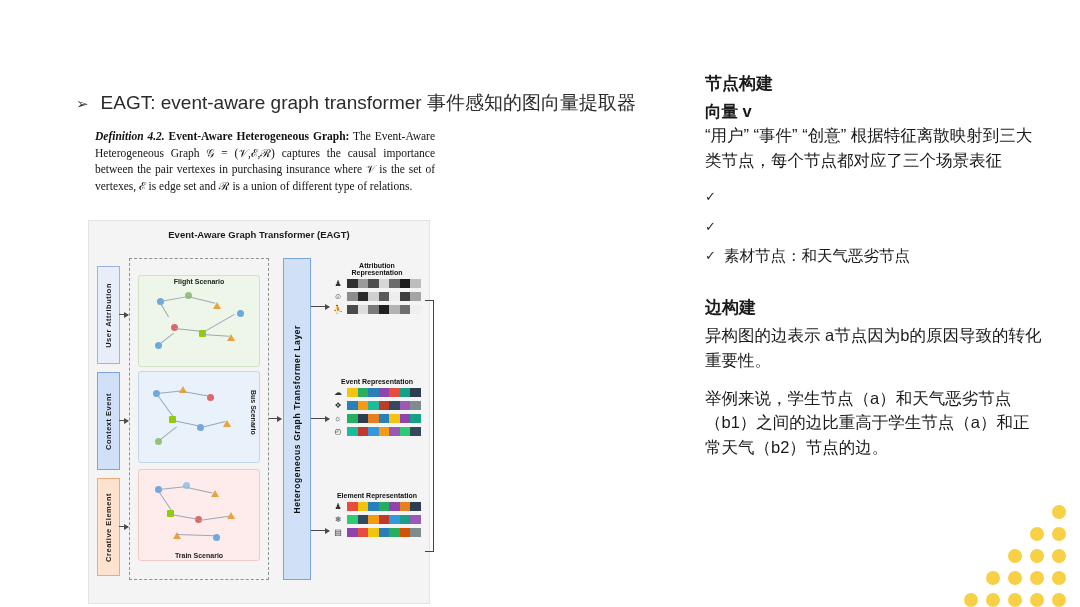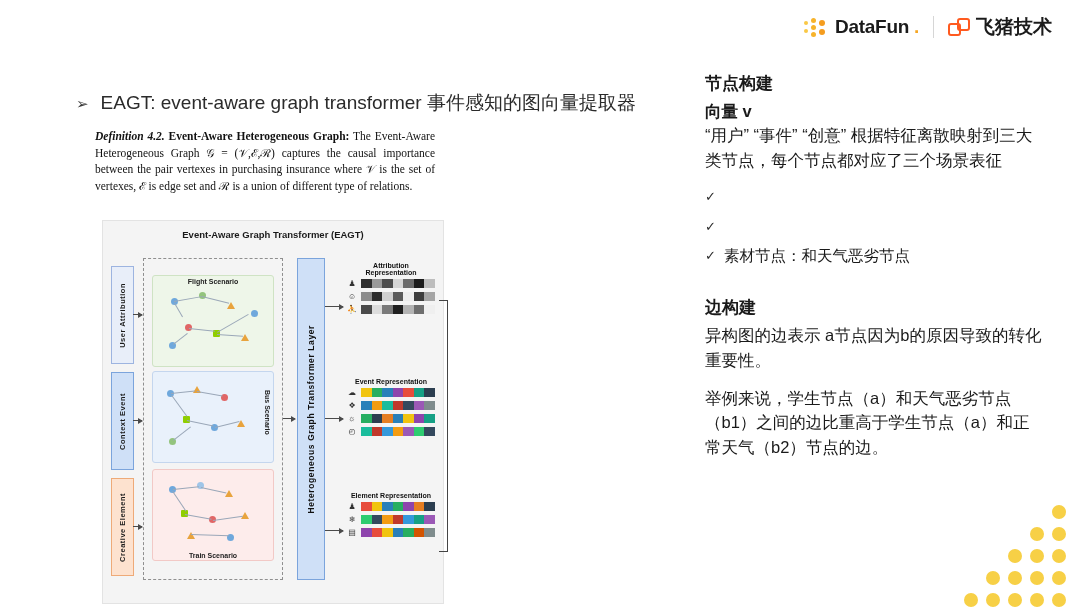--- a/index.html
+++ b/index.html
@@ -135,21 +135,21 @@
   }
   .definition .lead {
     font-style: italic;
     font-weight: bold;
   }
   .definition .bold { font-weight: bold; }
 
   
   .figure {
     position: absolute;
-    left: 102px;
+    left: 88px;
     top: 220px;
     width: 340px;
     height: 382px;
     background: #f4f4f4;
     border: 1px solid #e3e3e3;
   }
   .fig-title {
     text-align: center;
     font-size: 9.5px;
     font-weight: bold;
@@ -363,43 +363,20 @@
     display: block;
     background: #f7d046;
     border-radius: 50%;
   }
 </style>
 </head>
 <body>
 
 <div class="slide">
 
-  <div class="brand">
-    <div class="brand-datafun">
-      <span class="dot-cluster">
-        <i></i>
-          <i></i>
-          <i></i>
-          <i></i>
-          <i></i>
-          <i></i>
-          <i></i>
-      </span>
-      <span>DataFun</span>
-        <span class="period">.</span>
-    </div>
-    <div class="brand-sep"></div>
-    <div class="brand-fz">
-      <span class="fz-mark">
-          <span class="a"></span>
-          <span class="b"></span>
-        </span>
-      <span>飞猪技术</span>
-    </div>
-  </div>
 
 
   <div class="bullet-line">
     <span class="bullet-arrow">➢</span>
     <span>EAGT: event-aware graph transformer  事件感知的图向量提取器</span>
   </div>
 
   <div class="definition">
     <span class="lead">Definition 4.2.</span><span class="bold"> Event-Aware Heterogeneous Graph:</span><span> The Event-Aware Heterogeneous Graph 𝒢 = (𝒱,ℰ,ℛ) captures the causal importance between the pair vertexes in purchasing insurance where 𝒱 is the set of vertexes, ℰ is edge set and ℛ is a union of different type of relations.</span>
   </div>

